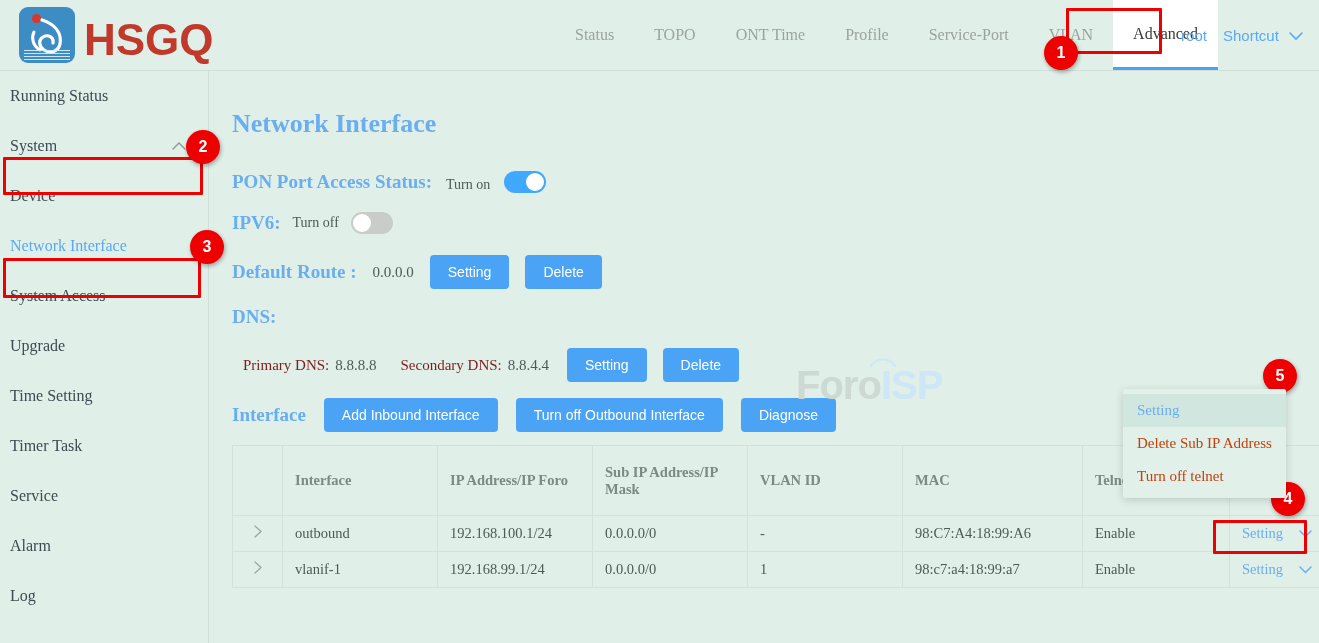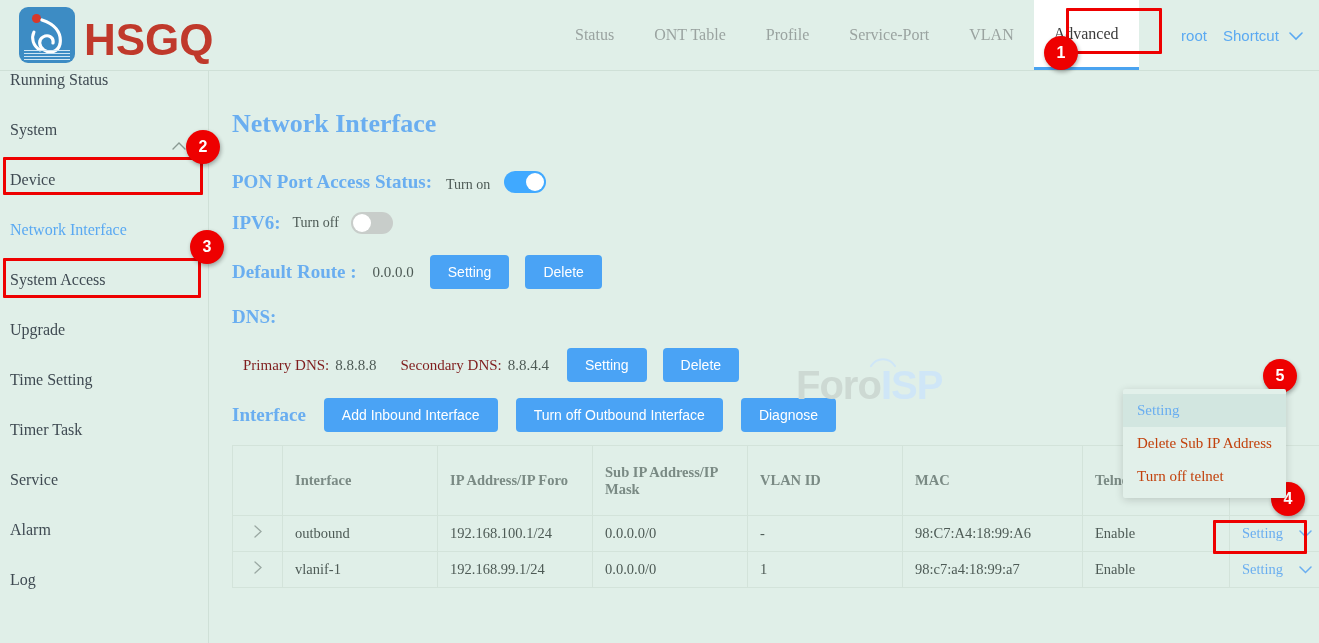--- a/index.html
+++ b/index.html
@@ -69,21 +69,21 @@
     font-size: 15px; color: #5aa9f2; cursor: pointer; white-space: nowrap;
   }
   .chev-sm { display:inline-block; margin-left:6px; }
 
   
   .sidebar {
     position: absolute; left: 0; top: 71px; width: 209px; height: 572px;
     background: #e0efe8; border-right: 1px solid #cfe0d7;
   }
   .side-item {
-    height: 50px; display: flex; align-items: flex-start;
+    height: 50px; display: flex; align-items: center;
     padding-left: 10px; font-size: 16px; color: #3f4a52; cursor: pointer;
     position: relative;
   }
   .side-item.sub { }
   .side-item.sel { color: #5aa9f2; }
   .side-item .caret {
     position: absolute; right: 22px; top: 50%; transform: translateY(-50%);
     color: #8a9a93;
   }
 
@@ -207,21 +207,22 @@
             <i></i>
             <i></i>
             <i></i>
         </div>
       </div>
       <div class="logo-text">HSGQ</div>
     </div>
 
     <div class="topnav">
       <div class="nav-item">Status</div>
-      <div class="nav-item">ONT Table</div>
+      <div class="nav-item">TOPO</div>
+      <div class="nav-item">ONT Time</div>
       <div class="nav-item">Profile</div>
       <div class="nav-item">Service-Port</div>
       <div class="nav-item">VLAN</div>
       <div class="nav-item active">Advanced</div>
     </div>
 
     <div class="topright">
       <div class="tr-link">root</div>
       <div class="tr-link">
         <span>Shortcut</span>

